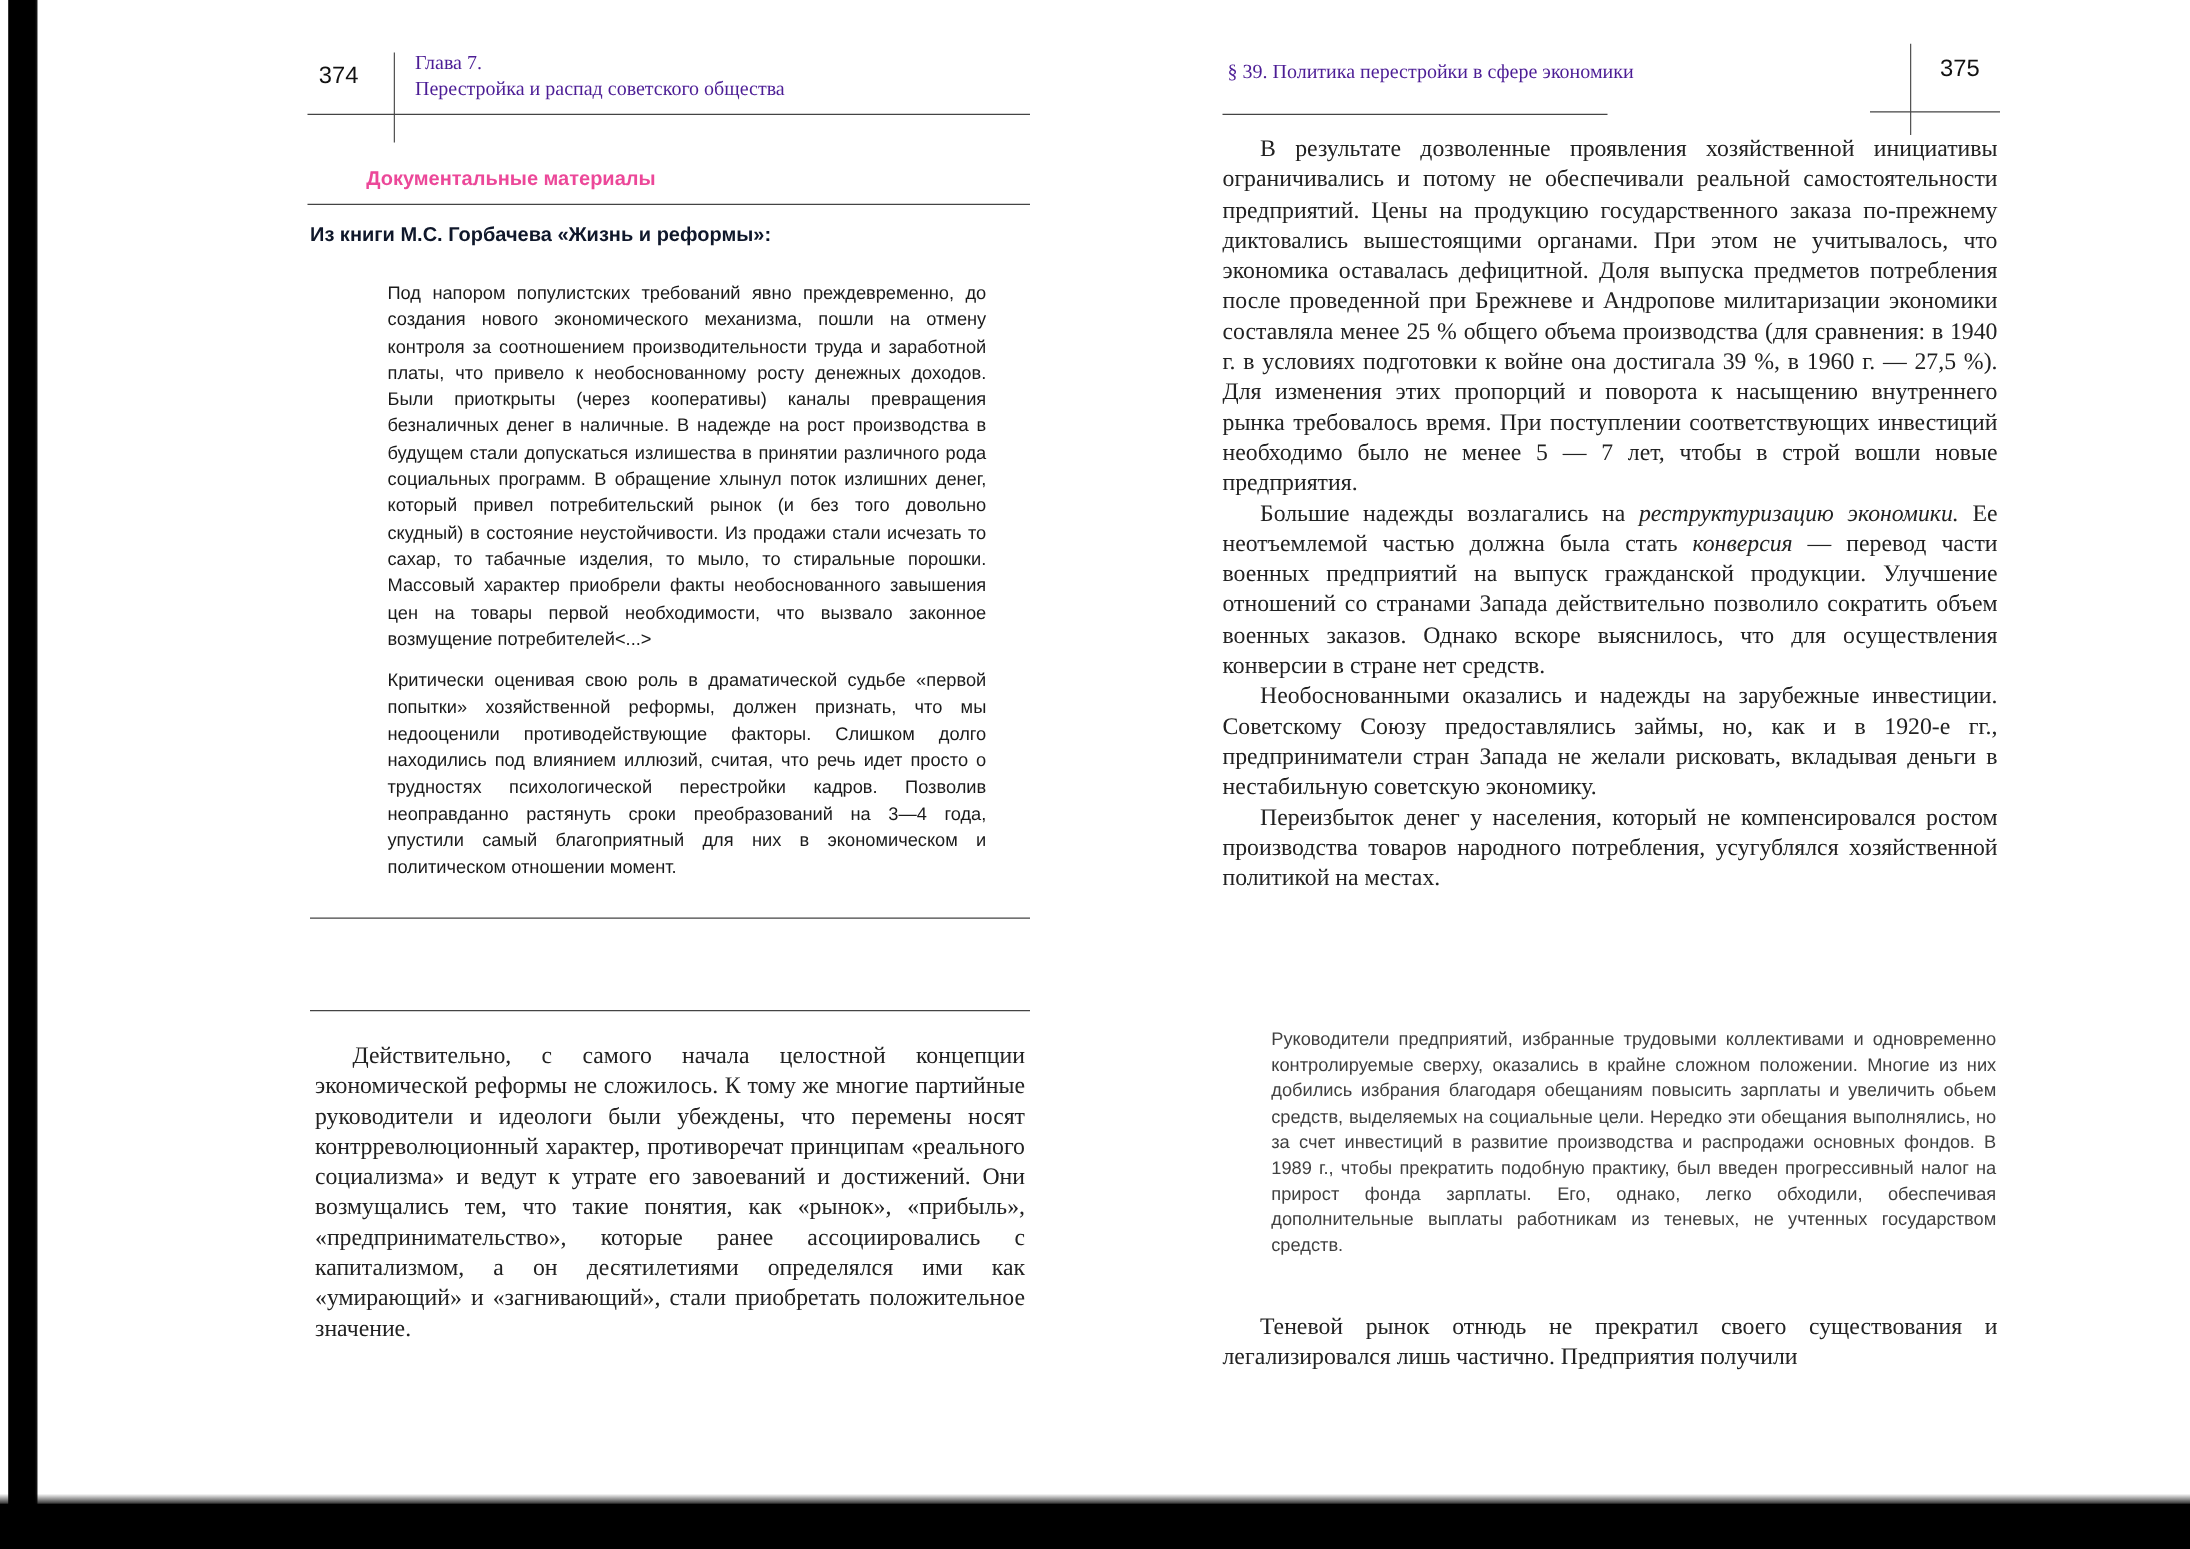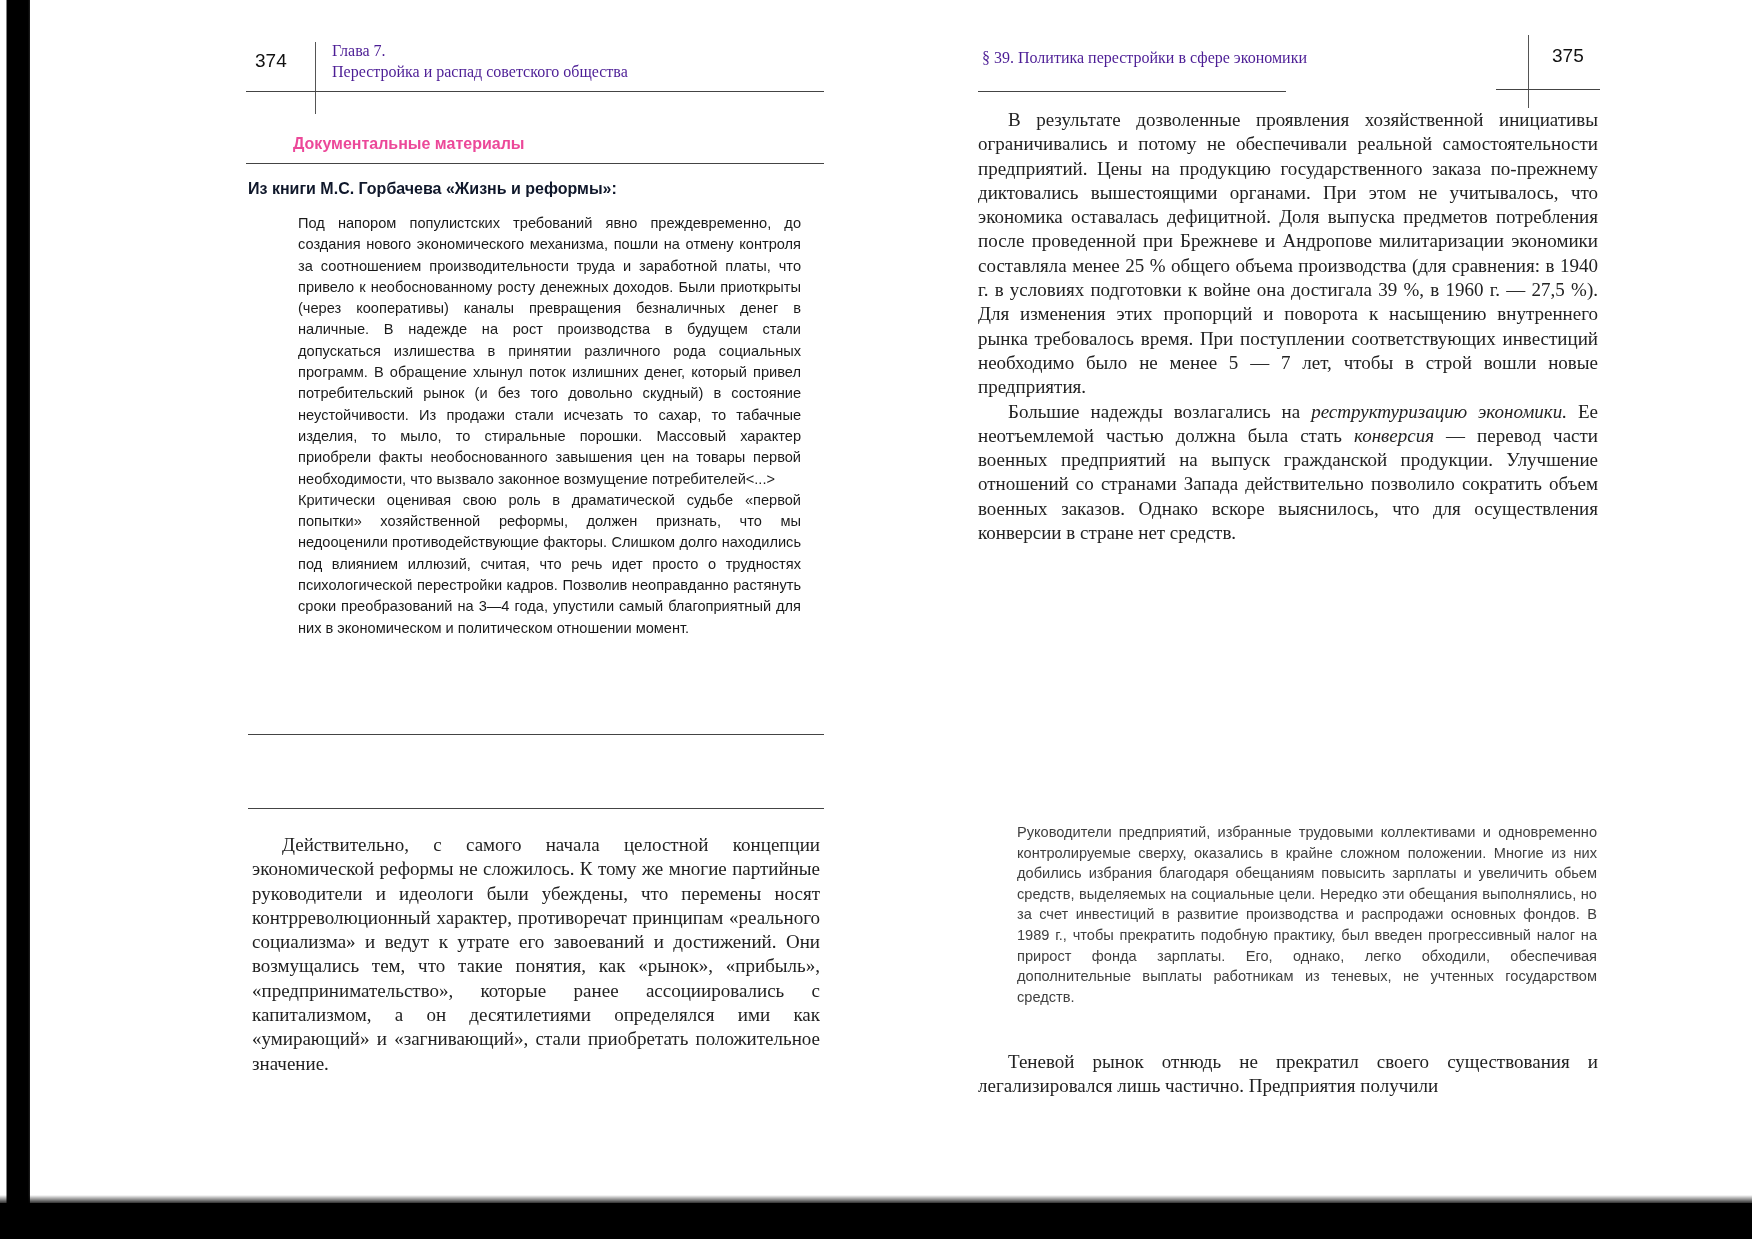--- a/index.html
+++ b/index.html
@@ -39,21 +39,21 @@
     font-size: 16px; color: #ec4899;
   }
   .source-title {
     position: absolute; font-family: "Liberation Sans", sans-serif; font-weight: bold;
     font-size: 16px; color: #0f172a;
   }
   .quote {
     position: absolute; font-family: "Liberation Sans", sans-serif; font-size: 14.6px;
     line-height: 21.3px; text-align: justify; color: #1a1a1a;
   }
-  .quote p { margin: 0; }
+  .quote p { margin: 12px; }
   .question {
     position: absolute; font-family: "Liberation Sans", sans-serif; font-style: italic;
     font-size: 15px; line-height: 21.5px; text-align: justify; color: #1a1a1a;
     text-indent: 30px;
   }
   .body-text {
     position: absolute; font-family: "Liberation Serif", serif; font-size: 19px;
     line-height: 24.3px; text-align: justify; color: #222;
   }
   .body-text p { margin: 0; text-indent: 30px; }
@@ -98,20 +98,22 @@
 <div class="page page-right">
   <div class="running-head" style="left:22px; top:47px;">§ 39. Политика перестройки в сфере экономики</div>
   <div class="hline" style="left:18px; top:91px; width:308px;"></div>
   <div class="vline" style="left:568px; top:35px; height:73px;"></div>
   <div class="hline" style="left:536px; top:89px; width:104px;"></div>
   <div class="pg-num" style="left:592px; top:45px;">375</div>
 
   <div class="body-text" id="right-body" style="left:18px; top:108px; width:620px;">
       <p><span>В результате дозволенные проявления хозяйственной инициативы ограничивались и потому не обеспечивали реальной самостоятельности предприятий. Цены на продукцию государственного заказа по-прежнему диктовались вышестоящими органами. При этом не учитывалось, что экономика оставалась дефицитной. Доля выпуска предметов потребления после проведенной при Брежневе и Андропове милитаризации экономики составляла менее 25 % общего объема производства (для сравнения: в 1940 г. в условиях подготовки к войне она достигала 39 %, в 1960 г. — 27,5 %). Для изменения этих пропорций и поворота к насыщению внутреннего рынка требовалось время. При поступлении соответствующих инвестиций необходимо было не менее 5 — 7 лет, чтобы в строй вошли новые предприятия.</span></p>
       <p><span>Большие надежды возлагались на </span><em>реструктуризацию экономики.</em><span> Ее неотъемлемой частью должна была стать </span><em>конверсия</em><span> — перевод части военных предприятий на выпуск гражданской продукции. Улучшение отношений со странами Запада действительно позволило сократить объем военных заказов. Однако вскоре выяснилось, что для осуществления конверсии в стране нет средств.</span></p>
+      <p><span>Необоснованными оказались и надежды на зарубежные инвестиции. Советскому Союзу предоставлялись займы, но, как и в 1920-е гг., предприниматели стран Запада не желали рисковать, вкладывая деньги в нестабильную советскую экономику.</span></p>
+      <p><span>Переизбыток денег у населения, который не компенсировался ростом производства товаров народного потребления, усугублялся хозяйственной политикой на местах.</span></p>
     </div>
 
   <div class="inset" style="left:57px; top:822px; width:580px;">Руководители предприятий, избранные трудовыми коллективами и одновременно контролируемые сверху, оказались в крайне сложном положении. Многие из них добились избрания благодаря обещаниям повысить зарплаты и увеличить обьем средств, выделяемых на социальные цели. Нередко эти обещания выполнялись, но за счет инвестиций в развитие производства и распродажи основных фондов. В 1989 г., чтобы прекратить подобную практику, был введен прогрессивный налог на прирост фонда зарплаты. Его, однако, легко обходили, обеспечивая дополнительные выплаты работникам из теневых, не учтенных государством средств.</div>
 
   <div class="body-text" style="left:18px; top:1050px; width:620px;">
     <p>Теневой рынок отнюдь не прекратил своего существования и легализировался лишь частично. Предприятия получили</p>
   </div>
 </div>
 
 <div class="scan-bottom-edge"></div>

